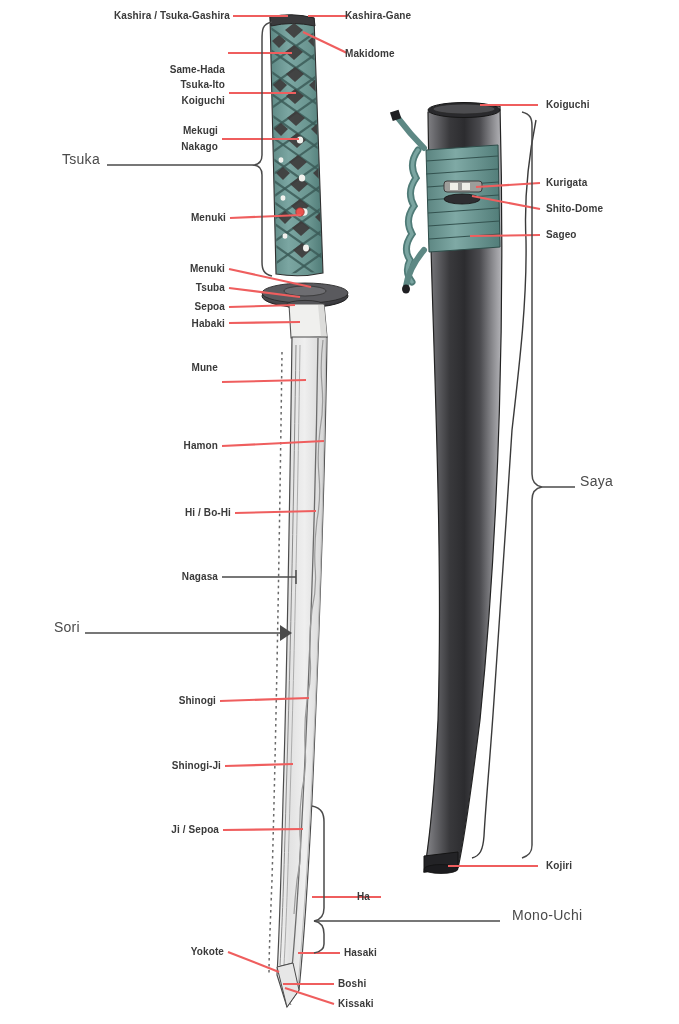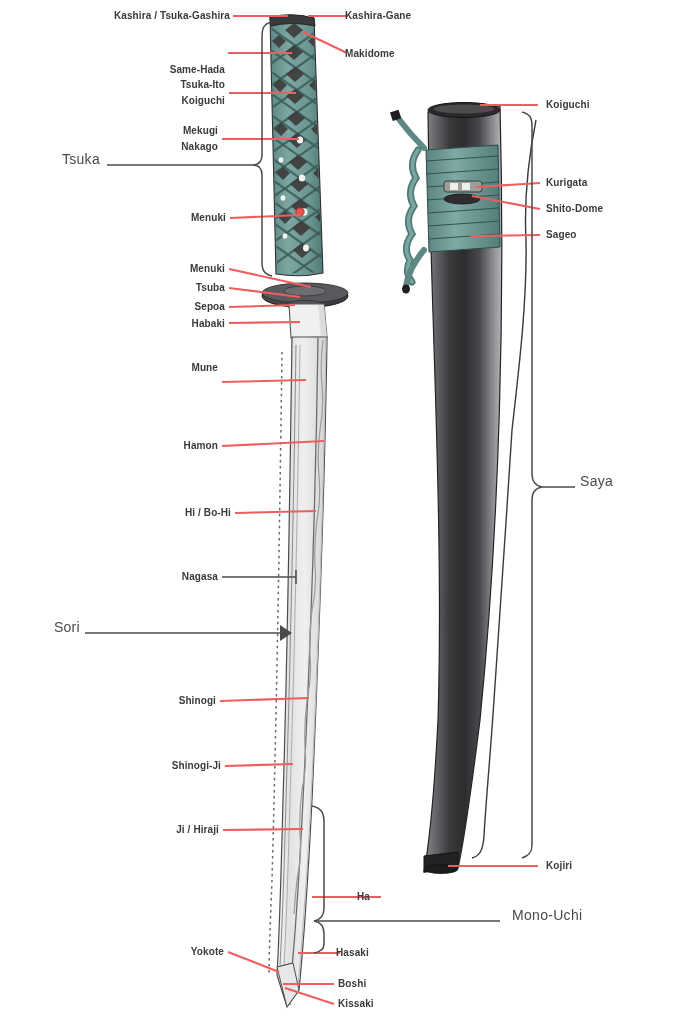--- a/index.html
+++ b/index.html
@@ -331,31 +331,31 @@
   <div class="lbl r" style="left:60px;top:505px;width:171px;">Hi / Bo-Hi</div>
 
   <div class="lbl r" style="left:70px;top:569px;width:148px;">Nagasa</div>
 
   <div class="lbl big r" style="left:0px;top:620px;width:80px;">Sori</div>
 
   <div class="lbl r" style="left:70px;top:693px;width:146px;">Shinogi</div>
 
   <div class="lbl r" style="left:60px;top:758px;width:161px;">Shinogi-Ji</div>
 
-  <div class="lbl r" style="left:60px;top:822px;width:159px;">Ji / Hiraji</div>
+  <div class="lbl r" style="left:60px;top:822px;width:159px;">Ji / Sepoa</div>
 
   <div class="lbl r" style="left:110px;top:944px;width:114px;">Yokote</div>
 
   <div class="lbl l" style="left:345px;top:8px;">Kashira-Gane</div>
 
   <div class="lbl l" style="left:345px;top:46px;">Makidome</div>
 
   <div class="lbl l" style="left:357px;top:889px;">Ha</div>
 
-  <div class="lbl l" style="left:336px;top:945px;">Hasaki</div>
+  <div class="lbl l" style="left:344px;top:945px;">Hasaki</div>
 
   <div class="lbl l" style="left:338px;top:976px;">Boshi</div>
 
   <div class="lbl l" style="left:338px;top:996px;">Kissaki</div>
 
   <div class="lbl l" style="left:546px;top:97px;">Koiguchi</div>
 
   <div class="lbl l" style="left:546px;top:175px;">Kurigata</div>
 
   <div class="lbl l" style="left:546px;top:201px;">Shito-Dome</div>

